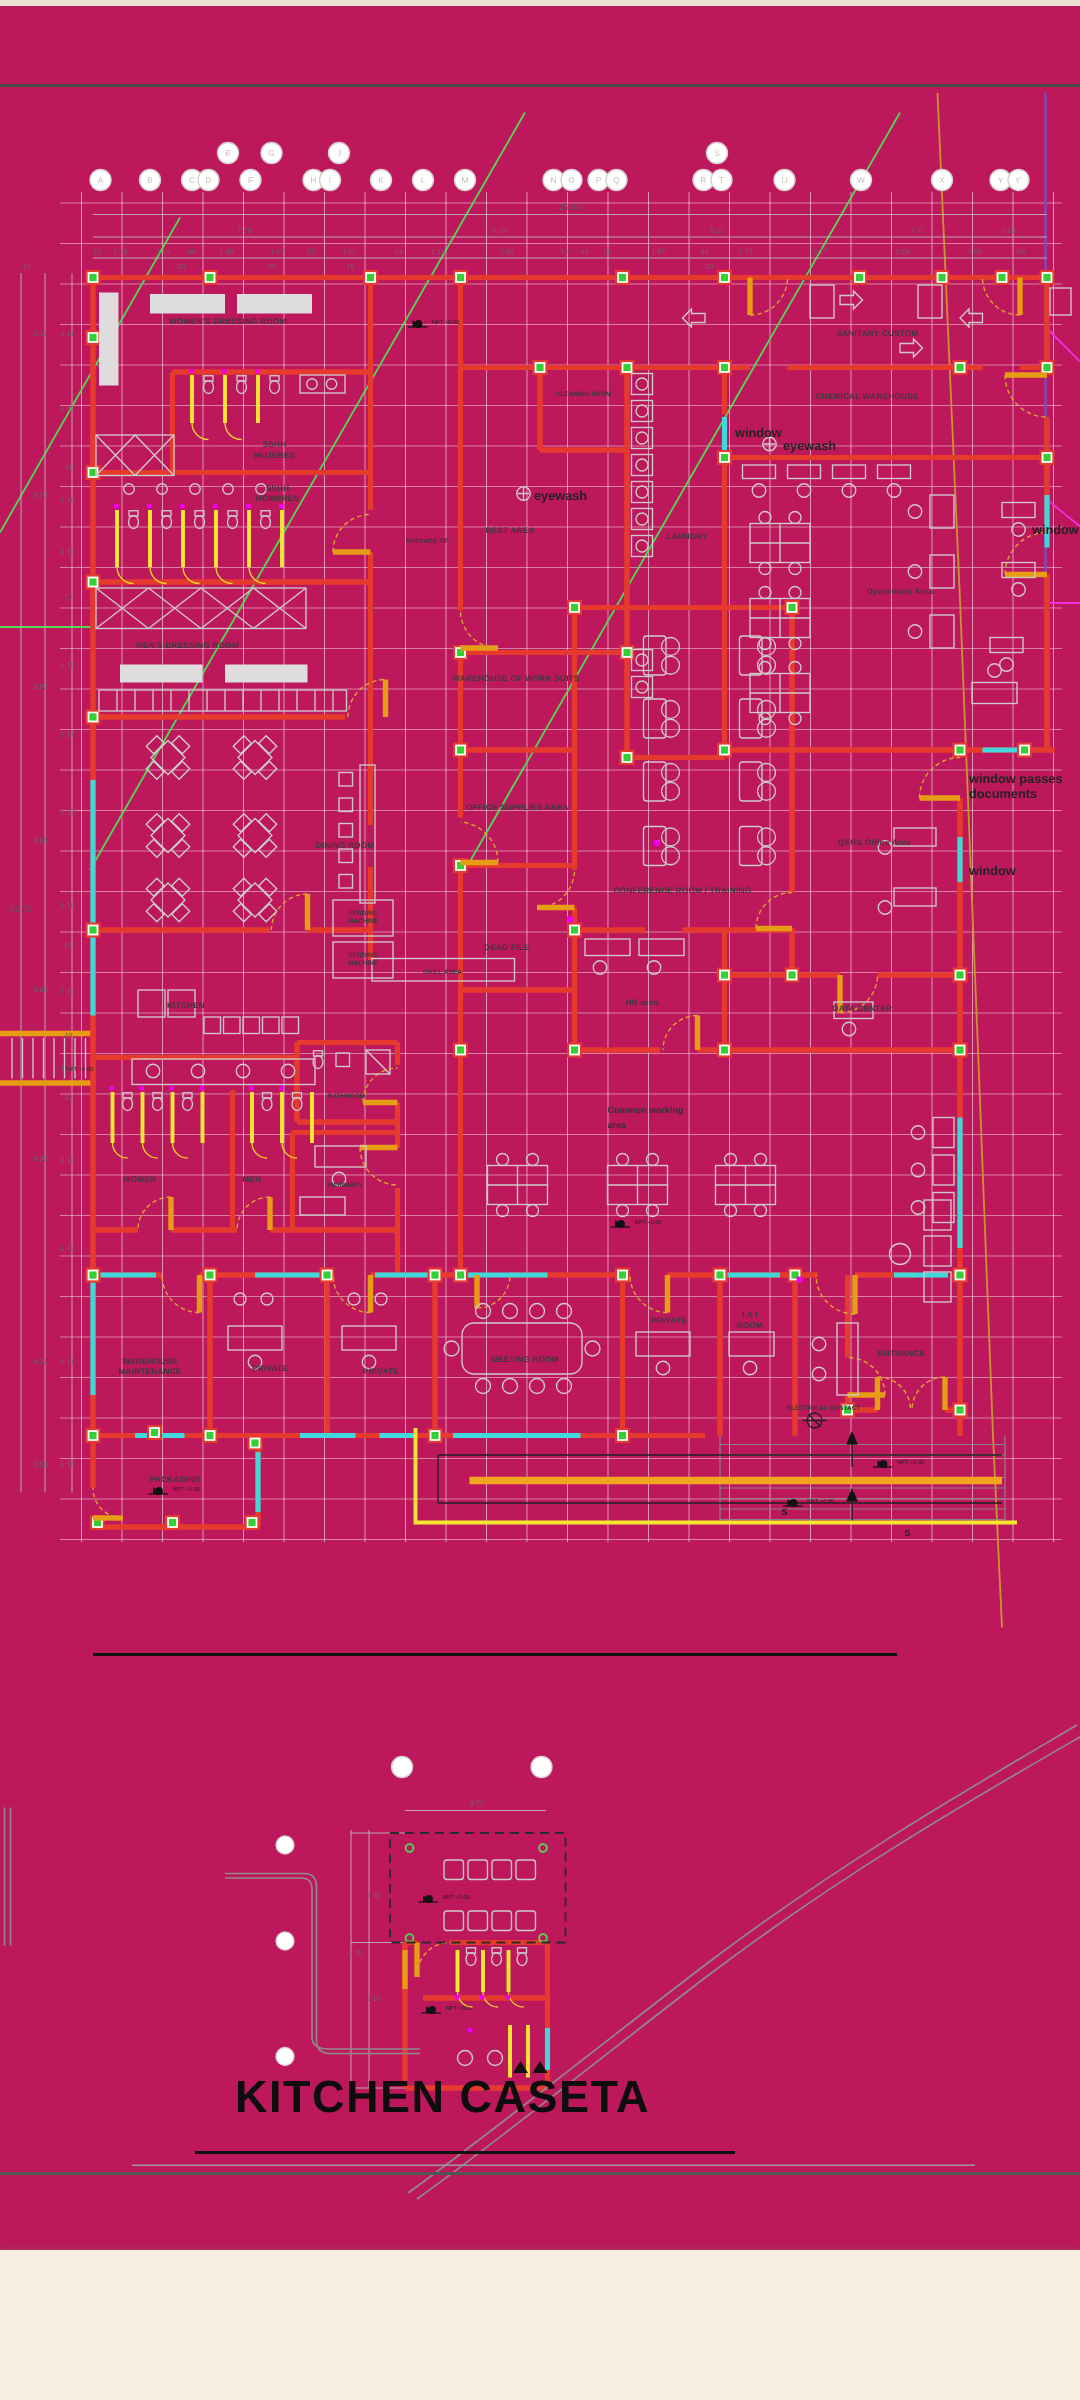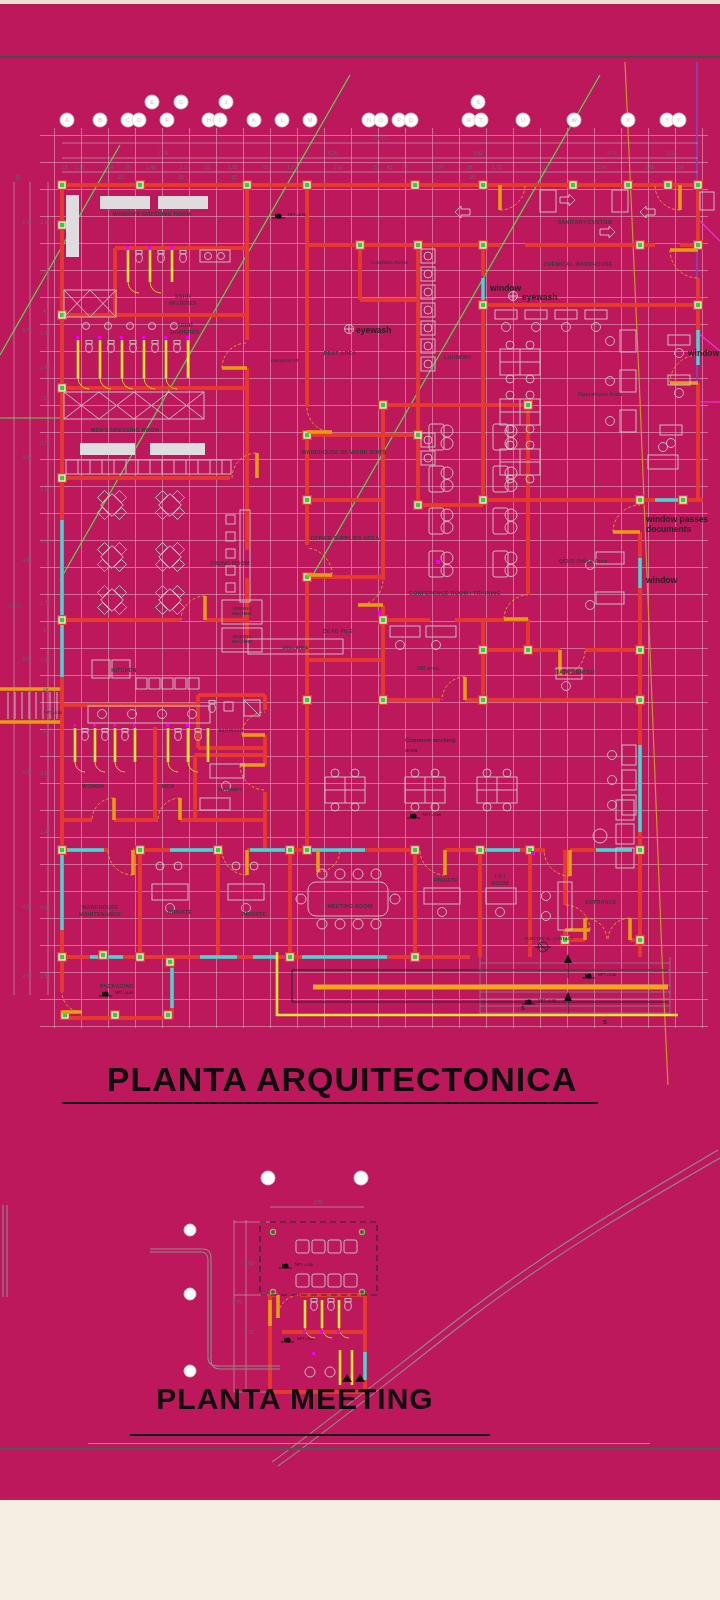--- a/index.html
+++ b/index.html
@@ -849,20 +849,19 @@
       <text class="dimtxt" x="45" y="834">1.42</text>
       <text class="dimtxt" x="45" y="909">4.21</text>
       <text class="dimtxt" x="45" y="978">2.50</text>
       <text class="dimtxt" x="318" y="1204">3.75</text>
       <text class="dimtxt" x="249" y="1265">2.60</text>
       <text class="dimtxt" x="237" y="1304">5.75</text>
       <text class="dimtxt" x="249" y="1334">3.15</text>
     </g>
   </svg>
 
-  <div class="title title-main">PLANTA ARQUITECTONICA</div>
   <div class="underline-main"></div>
-  <div class="title title-caseta">PLANTA MEETING</div>
+  <div class="title title-caseta">KITCHEN CASETA</div>
   <div class="underline-caseta"></div>
   <div class="rule-gray"></div>
   <div class="rule-bottom"></div>
   <div class="bottom-strip"></div>
 </div>
 
 </body></html>

